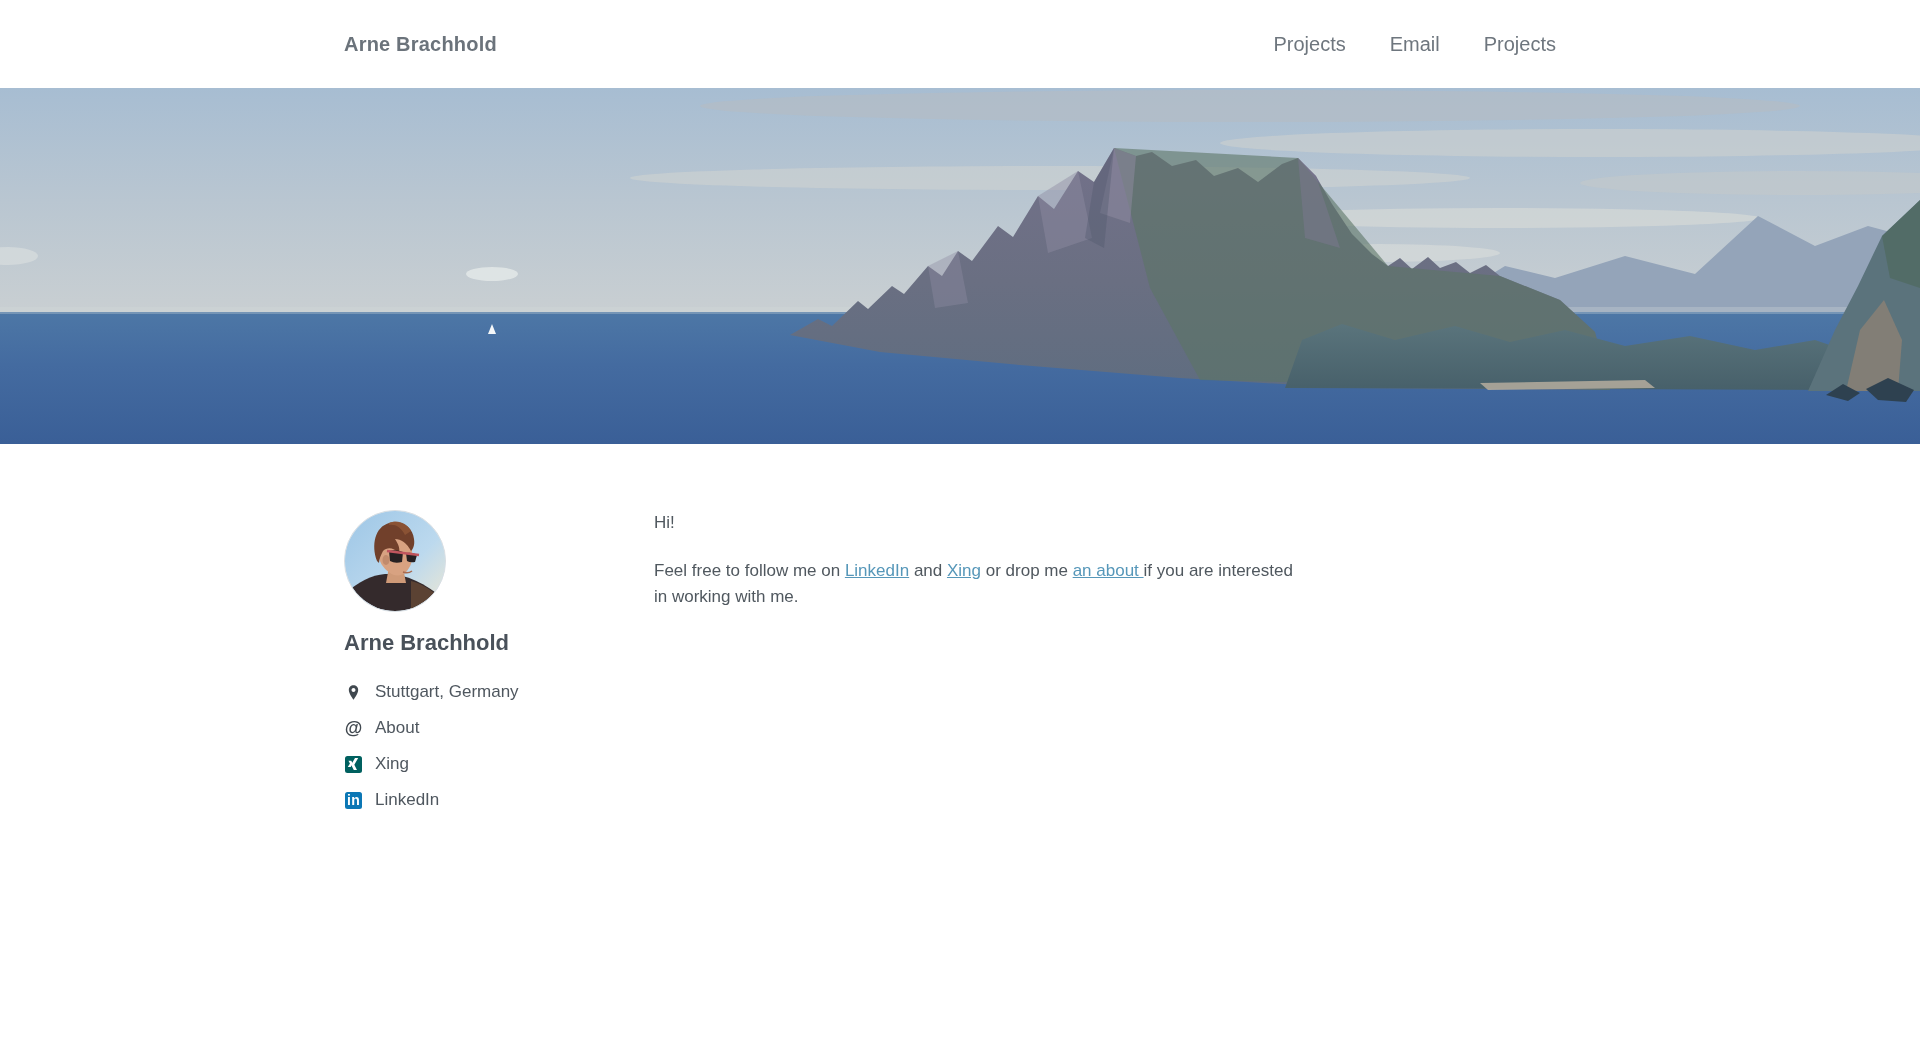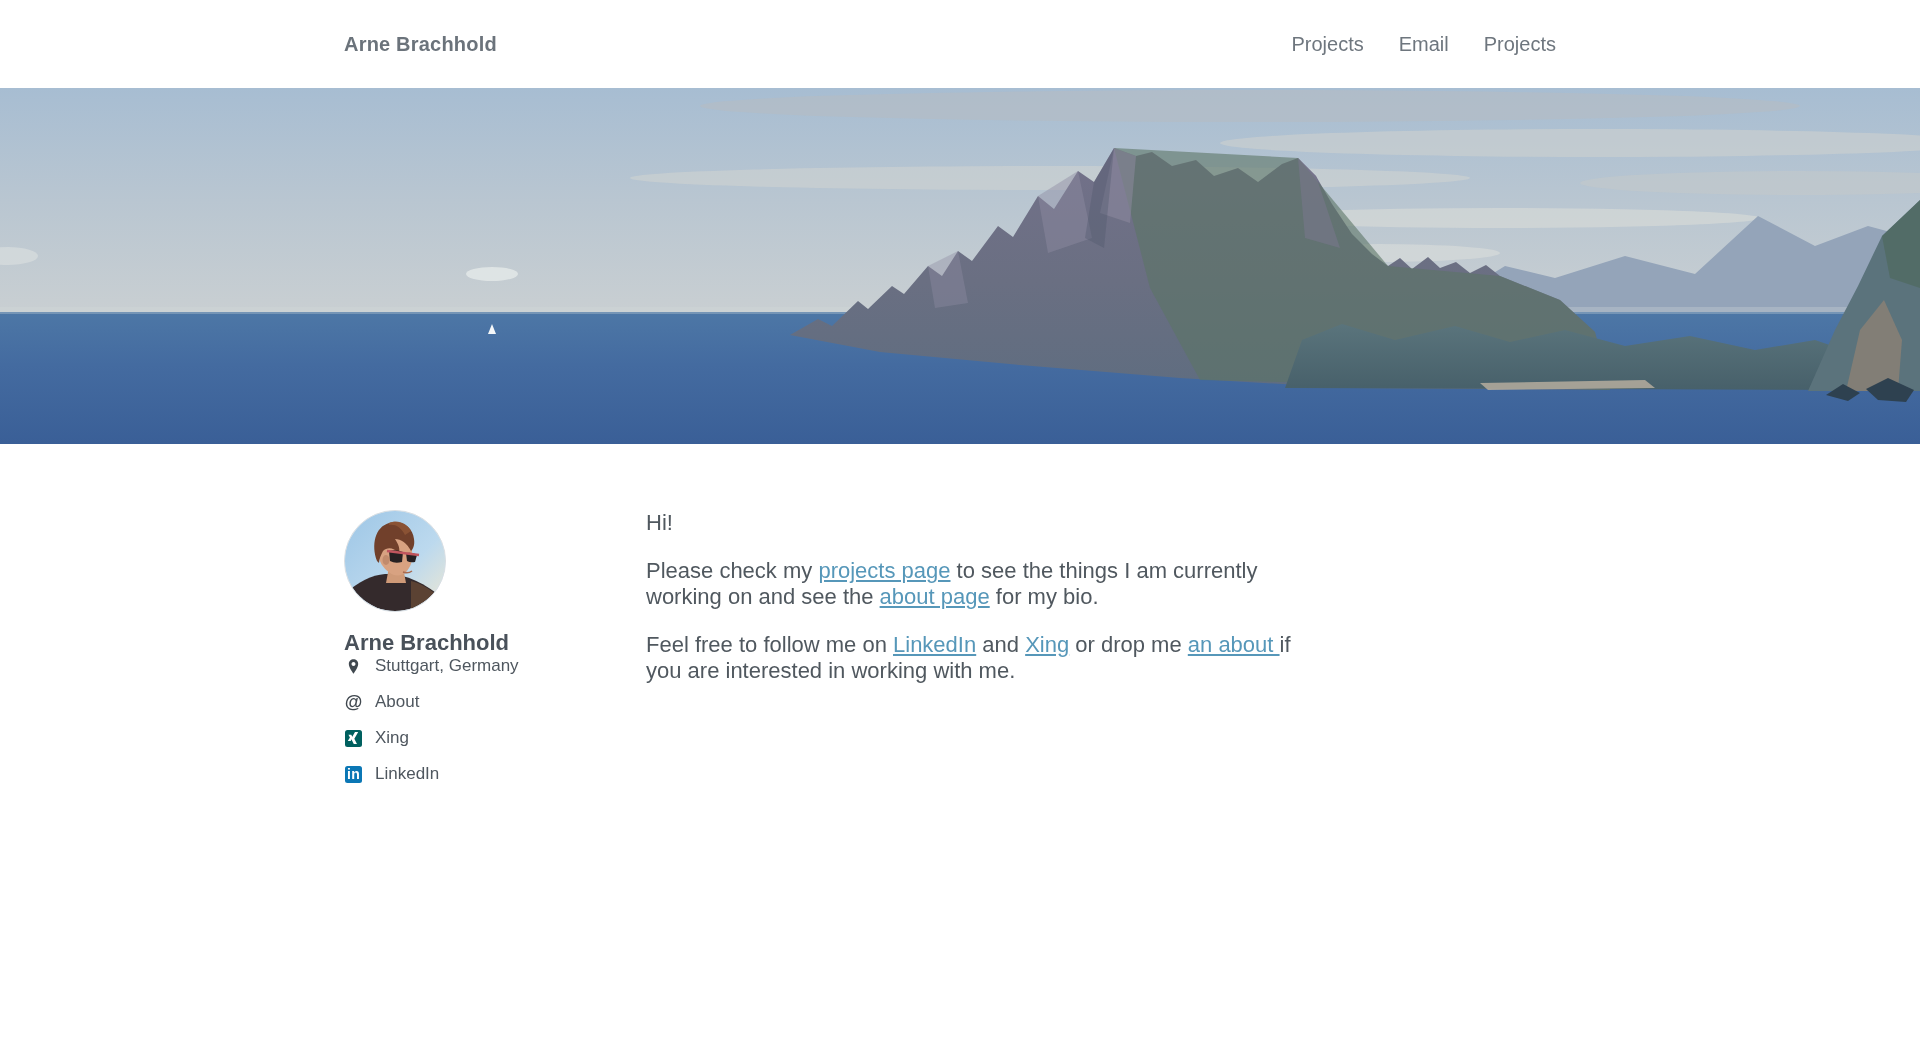--- a/index.html
+++ b/index.html
@@ -11,59 +11,59 @@
   .container{width:1232px;margin:0 auto;}
 
   
   .site-header{height:88px;background:#ffffff;}
   .site-header .inner{
     height:100%;display:flex;align-items:center;justify-content:space-between;
   }
   .site-title{
     font-size:20px;font-weight:700;color:#6b737b;text-decoration:none;letter-spacing:.2px;
   }
-  .main-nav{display:flex;gap:35px;padding-right:20px;}
+  .main-nav{display:flex;gap:44px;padding-right:20px;}
   .main-nav a{font-size:20px;color:#6e767e;text-decoration:none;}
 
   
   .hero{width:1920px;height:356px;overflow:hidden;line-height:0;}
   .hero svg{display:block;}
 
   
   .content{display:flex;padding-top:66px;}
   .left-col{width:298px;flex:none;}
   .right-col{width:655px;}
 
   .avatar{
     width:100px;height:100px;border-radius:50%;overflow:hidden;
     border:1px solid #d9dee2;background:#cfe2f0;
   }
   .avatar svg{display:block;}
 
   .profile-name{
     margin:18px 0 0 0;font-size:22px;line-height:26px;font-weight:700;color:#49515a;
   }
-  .profile-rows{display:flex;flex-direction:column;gap:16px;}
+  .profile-rows{margin-top:26px;display:flex;flex-direction:column;gap:16px;}
   .profile-row{
     display:flex;align-items:center;gap:12px;height:20px;
     font-size:17px;color:#4f575f;text-decoration:none;
   }
   .icon-slot{width:19px;height:20px;display:flex;align-items:center;justify-content:center;flex:none;}
   .at-glyph{font-size:18px;font-weight:700;color:#40484f;line-height:20px;}
   .badge{
     width:17px;height:17px;border-radius:2.5px;display:flex;align-items:center;justify-content:center;
   }
   .badge.xing{background:var(--xing-brand,#00605f);}
   .badge.linkedin{background:var(--linkedin-brand,#0b77b5);}
   .badge.linkedin span{
     color:#fff;font-size:14px;font-weight:700;line-height:17px;letter-spacing:.2px;
   }
 
   .right-col p{
-    margin:0 0 22px 4px;font-size:22px;line-height:26px;color:#50585f;
+    margin:0 0 22px 12px;font-size:17px;line-height:26px;color:#50585f;
   }
   .txt-link{color:var(--link,#5697b9);text-decoration:underline;}
 </style>
 </head>
 <body>
 
 <header class="site-header">
   <div class="container inner">
     <a href="#" class="site-title">Arne Brachhold</a>
     <nav class="main-nav">
@@ -223,18 +223,17 @@
                 <span>in</span>
               </span>
           </span>
           <span>LinkedIn</span>
         </a>
       </div>
     </aside>
 
     <section class="right-col">
       <p>Hi!</p>
-      <p>Please check my <a href="#" class="txt-link">projects page</a> to see the things I am currently working on and see the <a href="#" class="txt-link">about page</a> for my bio.</p>
       <p>Feel free to follow me on <a href="#" class="txt-link">LinkedIn</a> and <a href="#" class="txt-link">Xing</a> or drop me <a href="#" class="txt-link">an about </a>if you are interested in working with me.</p>
     </section>
 
   </div>
 </main>
 
 </body></html>

